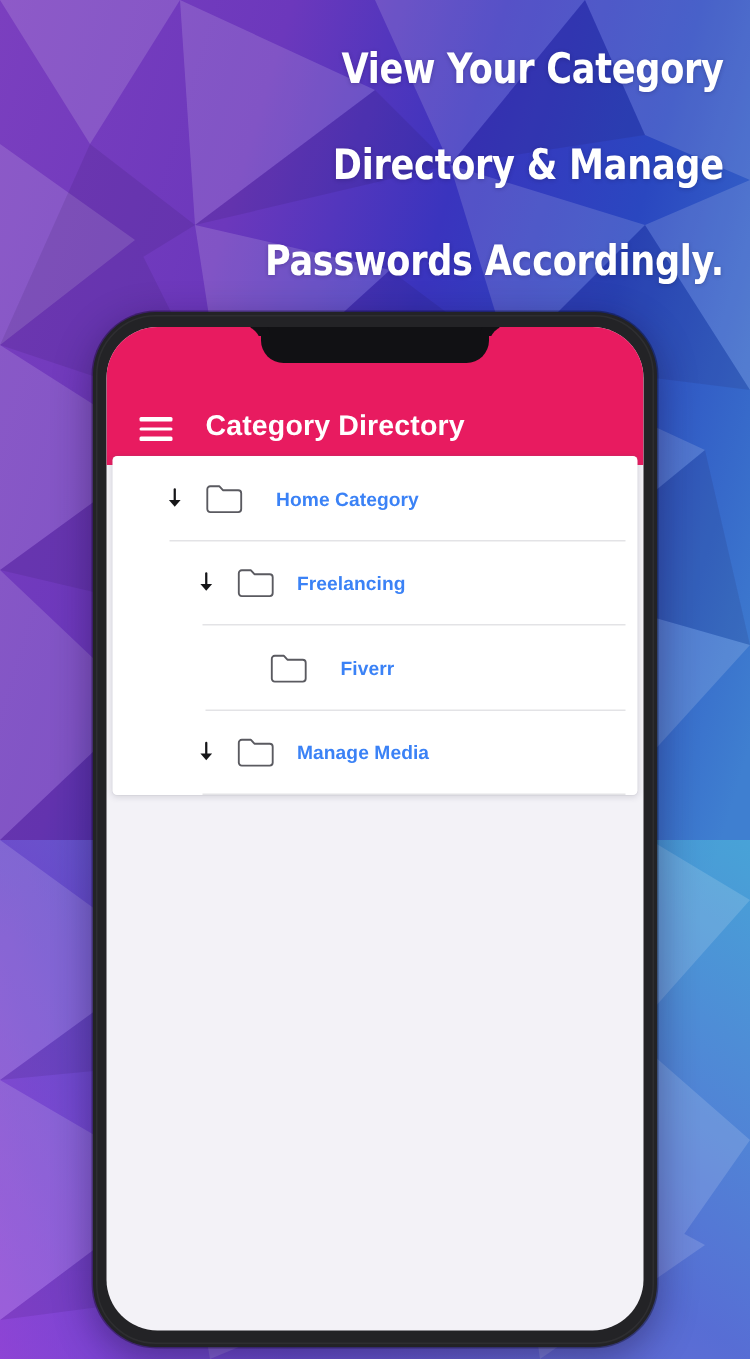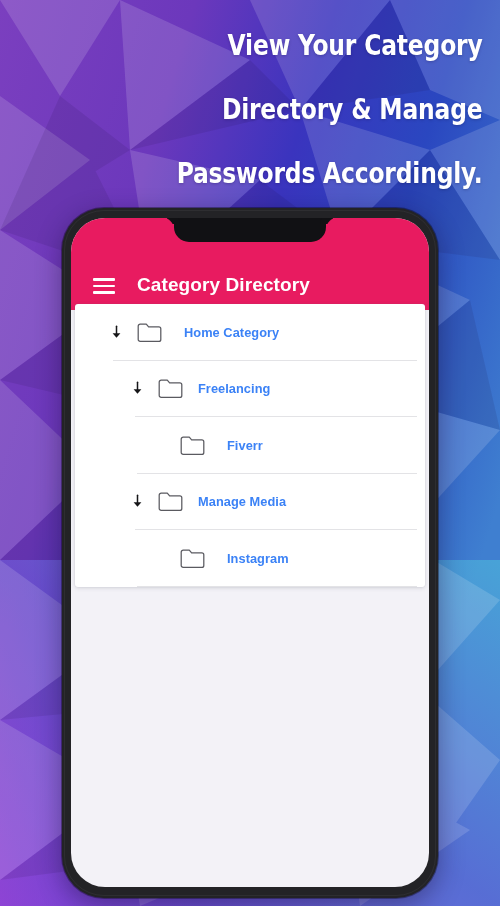--- a/index.html
+++ b/index.html
@@ -275,32 +275,17 @@
     <span class="folder">
       <svg width="25" height="21" viewBox="0 0 25 21">
         <path d="M1.2 4.2 a2 2 0 0 1 2-2 h6.1 l2.3 2.6 h10.2 a2 2 0 0 1 2 2 v10.6 a2 2 0 0 1 -2 2 h-18.6 a2 2 0 0 1 -2 -2 Z" fill="#ffffff" stroke="#5A5A60" stroke-width="1.25" stroke-linejoin="round"></path>
       </svg>
     </span>
     <span class="label">Manage Media</span>
     <span class="divider"></span>
   </div>
 
 
-  <div class="row d2">
-    <span class="arrow hidden">
-      <svg width="15" height="15" viewBox="0 0 15 15">
-        <path d="M7.5 1.3 L7.5 9.6" stroke="#161618" stroke-width="1.5" fill="none" stroke-linecap="round"></path>
-        <path d="M3.6 8.3 L7.5 12.8 L11.4 8.3 Z" fill="#161618"></path>
-      </svg>
-    </span>
-    <span class="folder">
-      <svg width="25" height="21" viewBox="0 0 25 21">
-        <path d="M1.2 4.2 a2 2 0 0 1 2-2 h6.1 l2.3 2.6 h10.2 a2 2 0 0 1 2 2 v10.6 a2 2 0 0 1 -2 2 h-18.6 a2 2 0 0 1 -2 -2 Z" fill="#ffffff" stroke="#5A5A60" stroke-width="1.25" stroke-linejoin="round"></path>
-      </svg>
-    </span>
-    <span class="label">Instagram</span>
-    <span class="divider"></span>
-  </div>
 
 </div>
 
   </div>
 </div>
 
 </body></html>

